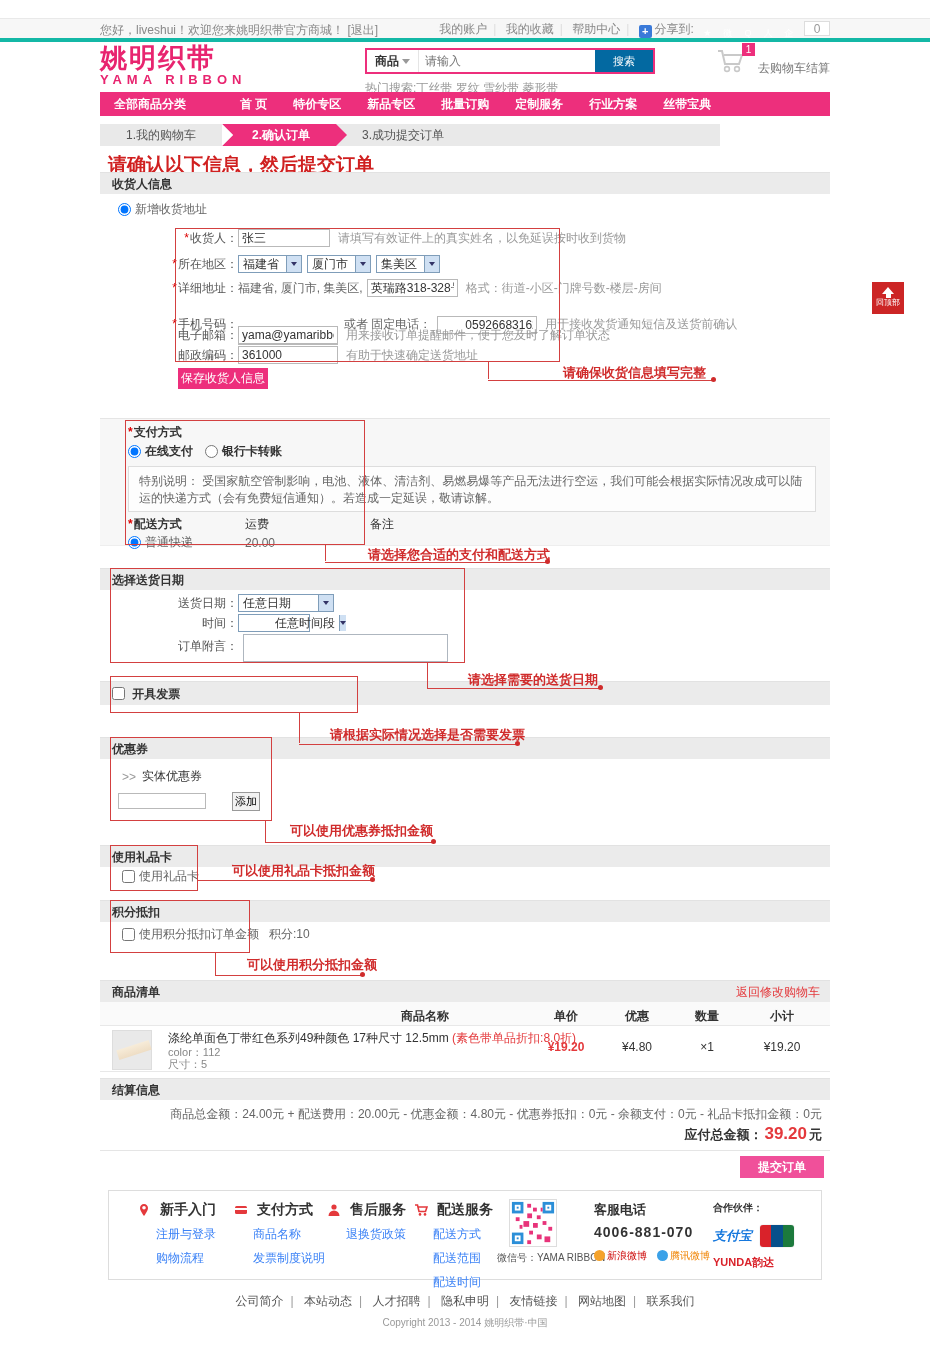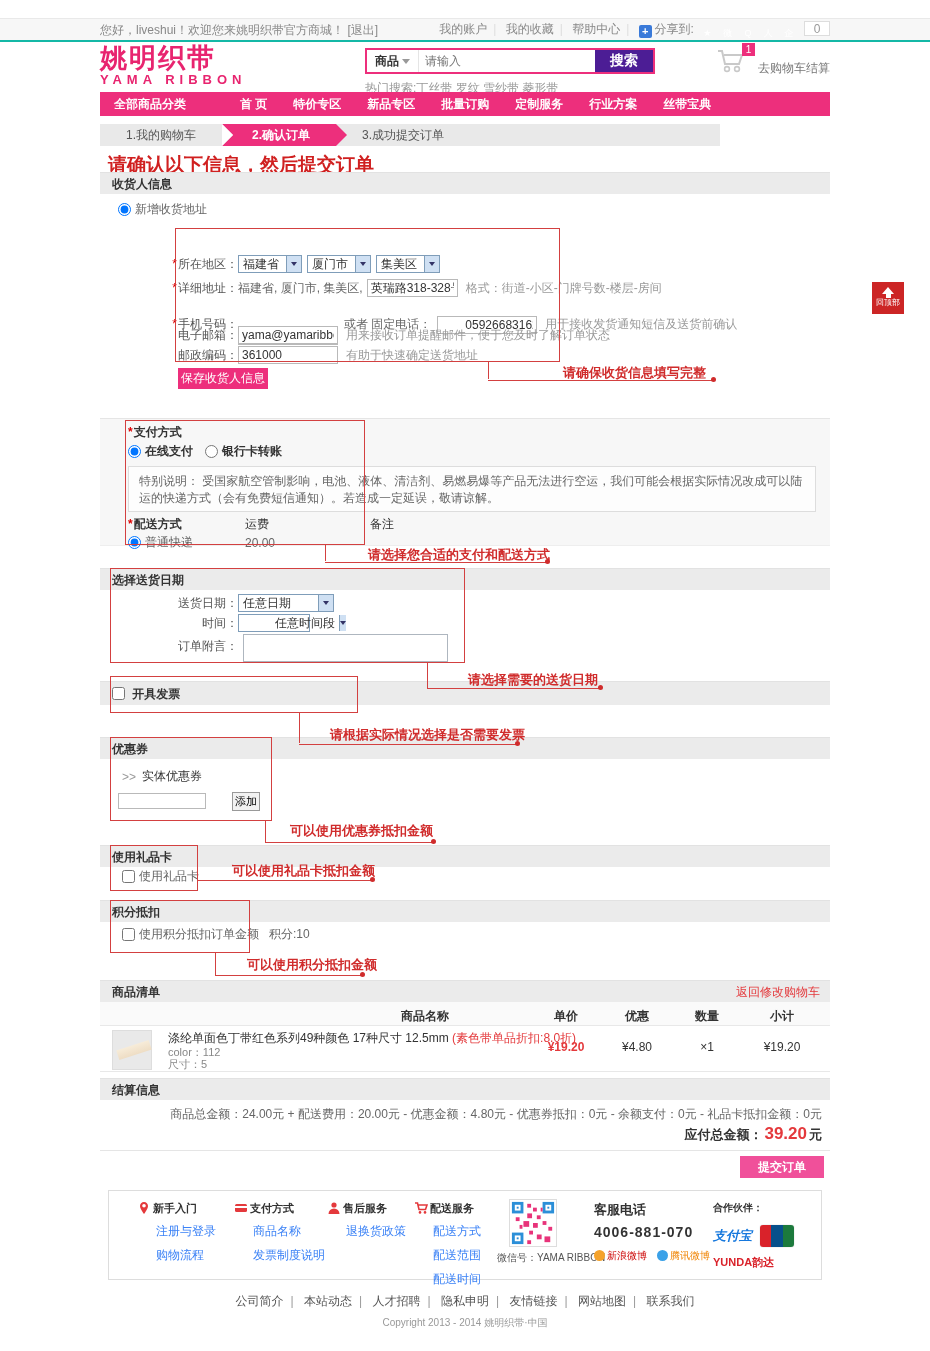--- a/index.html
+++ b/index.html
@@ -1,42 +1,42 @@
 <!DOCTYPE html>
 <html><head>
 <meta charset="utf-8">
 <style>
   * { margin:0; padding:0; box-sizing:border-box; }
   body { background:#fff; font-family:"Liberation Sans","DejaVu Sans",sans-serif; font-size:12px; color:#666; }
   #page { position:relative; width:930px; height:1351px; margin:0 auto; background:#fff; overflow:hidden; }
   .abs { position:absolute; }
 
   
-  .topbar { position:absolute; top:18px; left:0; width:930px; height:24px; background:#f7f7f7; border-top:1px solid #e9e9e9; border-bottom:2px solid #14b8a6; }
+  .topbar { position:absolute; top:18px; left:0; width:930px; height:24px; background:#f7f7f7; border-top:1px solid #e9e9e9; border-bottom:4px solid #14b8a6; }
   .topbar-in { width:730px; margin:0 auto; height:22px; display:flex; align-items:center; justify-content:space-between; color:#888; font-size:12px; }
   .topbar a, .tlink { color:#888; text-decoration:none; cursor:pointer; }
   .tsep { color:#ddd; margin:0 6px; }
   .share-plus { display:inline-block; width:13px; height:13px; background:#3a7ad9; color:#fff; font-weight:bold; text-align:center; line-height:13px; font-size:11px; border-radius:2px; margin-right:3px; vertical-align:-2px; }
   .share-ico { display:inline-block; width:14px; height:14px; border-radius:2px; color:#fff; font-size:9px; line-height:14px; text-align:center; margin-left:3px; vertical-align:-3px; cursor:pointer; }
   .share-ico:nth-of-type(1){ background:#2f7cd0; }
   .share-ico:nth-of-type(2){ background:#e6162d; }
   .share-ico:nth-of-type(3){ background:#12b7f5; }
   .share-ico:nth-of-type(4){ background:#2266b0; }
   .share-ico:nth-of-type(5){ background:#d02d2d; }
   .share-count { display:inline-block; min-width:26px; height:15px; border:1px solid #ddd; background:#fff; text-align:center; line-height:15px; margin-left:5px; color:#999; }
 
   
   .logo { position:absolute; top:44px; left:100px; color:#e8246f; }
   .logo .l1 { font-size:27px; font-weight:bold; letter-spacing:2px; line-height:28px; }
   .logo .l2 { font-size:13px; font-weight:bold; letter-spacing:5px; }
   .searchbox { position:absolute; top:48px; left:365px; width:290px; height:26px; border:2px solid #ed2f7c; display:flex; background:#fff; }
   .search-cat { width:52px; display:flex; align-items:center; justify-content:center; gap:3px; color:#333; font-weight:bold; border-right:1px solid #e5e5e5; cursor:pointer; }
   .caret { width:0; height:0; border-left:4px solid transparent; border-right:4px solid transparent; border-top:5px solid #999; }
   .search-input { flex:1; border:none; outline:none; padding:0 6px; font-size:12px; color:#333; }
-  .search-btn { width:58px; background:#4c1d95; color:#fff; border:none; font-size:14px; font-weight:bold; cursor:pointer; }
+  .search-btn { width:58px; background:#0369a1; color:#fff; border:none; font-size:11px; font-weight:normal; cursor:pointer; }
   .hotsearch { position:absolute; top:80px; left:365px; color:#999; }
   .cartarea { position:absolute; top:48px; left:716px; width:120px; }
   .cart-badge { position:absolute; left:26px; top:-5px; background:#ed2f7c; color:#fff; font-size:10px; min-width:13px; height:13px; line-height:13px; text-align:center; }
   .cart-label { position:absolute; left:42px; top:12px; color:#777; white-space:nowrap; cursor:pointer; }
 
   
   .nav { position:absolute; top:92px; left:100px; width:730px; height:24px; background:#ed2f7c; display:flex; align-items:center; color:#fff; font-weight:bold; font-size:12px; }
   .nav-cat { padding:0 14px; width:140px; cursor:pointer; }
   .nav-item { margin-right:26px; cursor:pointer; white-space:nowrap; }
 
@@ -91,21 +91,21 @@
 
   .summary { position:absolute; top:1106px; left:100px; width:722px; text-align:right; color:#666; }
   .total-line { position:absolute; top:1124px; left:100px; width:722px; text-align:right; color:#333; font-weight:bold; font-size:13px; }
   .total-val { color:#e4393c; font-size:17px; font-weight:bold; margin:0 2px; }
 
   .submit-btn { position:absolute; top:1156px; left:740px; width:84px; height:22px; background:#f0509a; color:#fff; border:none; font-size:12px; font-weight:bold; cursor:pointer; }
 
   
   .footbox { position:absolute; top:1190px; left:108px; width:714px; height:90px; border:1px solid #ddd; background:#fff; }
   .fcol { position:absolute; top:10px; }
-  .fcol .ft { color:#333; font-weight:bold; font-size:11px; display:flex; gap:2px; }
+  .fcol .ft { color:#333; font-weight:bold; font-size:14px; display:flex; align-items:center; gap:9px; }
   .fcol .fl { color:#3b82f6; margin-top:7px; margin-left:19px; cursor:pointer; }
   .ficon { width:14px; height:14px; display:inline-block; }
   .qr { position:absolute; top:8px; left:400px; width:48px; height:48px; border:1px solid #ddd; }
   .qrcap { position:absolute; top:60px; left:388px; font-size:10px; color:#555; white-space:nowrap; }
   .svc { position:absolute; top:10px; left:485px; }
   .svc .t1 { color:#333; font-weight:bold; font-size:13px; }
   .svc .t2 { color:#333; font-weight:bold; font-size:14px; margin-top:5px; letter-spacing:1px; }
   .weibo { display:flex; gap:10px; margin-top:9px; font-size:10px; align-items:center; }
   .wdot { width:11px; height:11px; border-radius:50%; display:inline-block; margin-right:2px; vertical-align:-2px; }
   .partners { position:absolute; top:10px; left:604px; }
@@ -194,20 +194,25 @@
   </div>
 
   <div class="notice">请确认以下信息，然后提交订单</div>
 
   <div class="sec-hd" style="top:172px;">收货人信息</div>
   <div class="frow" style="top:201px; left:118px;">
     <input type="radio" class="rd" checked="" style="">
     <span>新增收货地址</span>
   </div>
 
+  <div class="frow" style="top:229px; left:168px;">
+    <span class="flabel"><span class="req">*</span><span>收货人：</span></span>
+    <input class="inp" style="width: 92px;" value="张三">
+    <span class="hint">请填写有效证件上的真实姓名，以免延误按时收到货物</span>
+  </div>
 
   <div class="frow" style="top:255px; left:168px;">
     <span class="flabel"><span class="req">*</span><span>所在地区：</span></span>
     <span class="sel" style="width:64px; margin-right:5px;">
         <span>福建省</span>
         <span class="arr">
           <i></i>
         </span>
       </span>
     <span class="sel" style="width:64px; margin-right:5px;">

